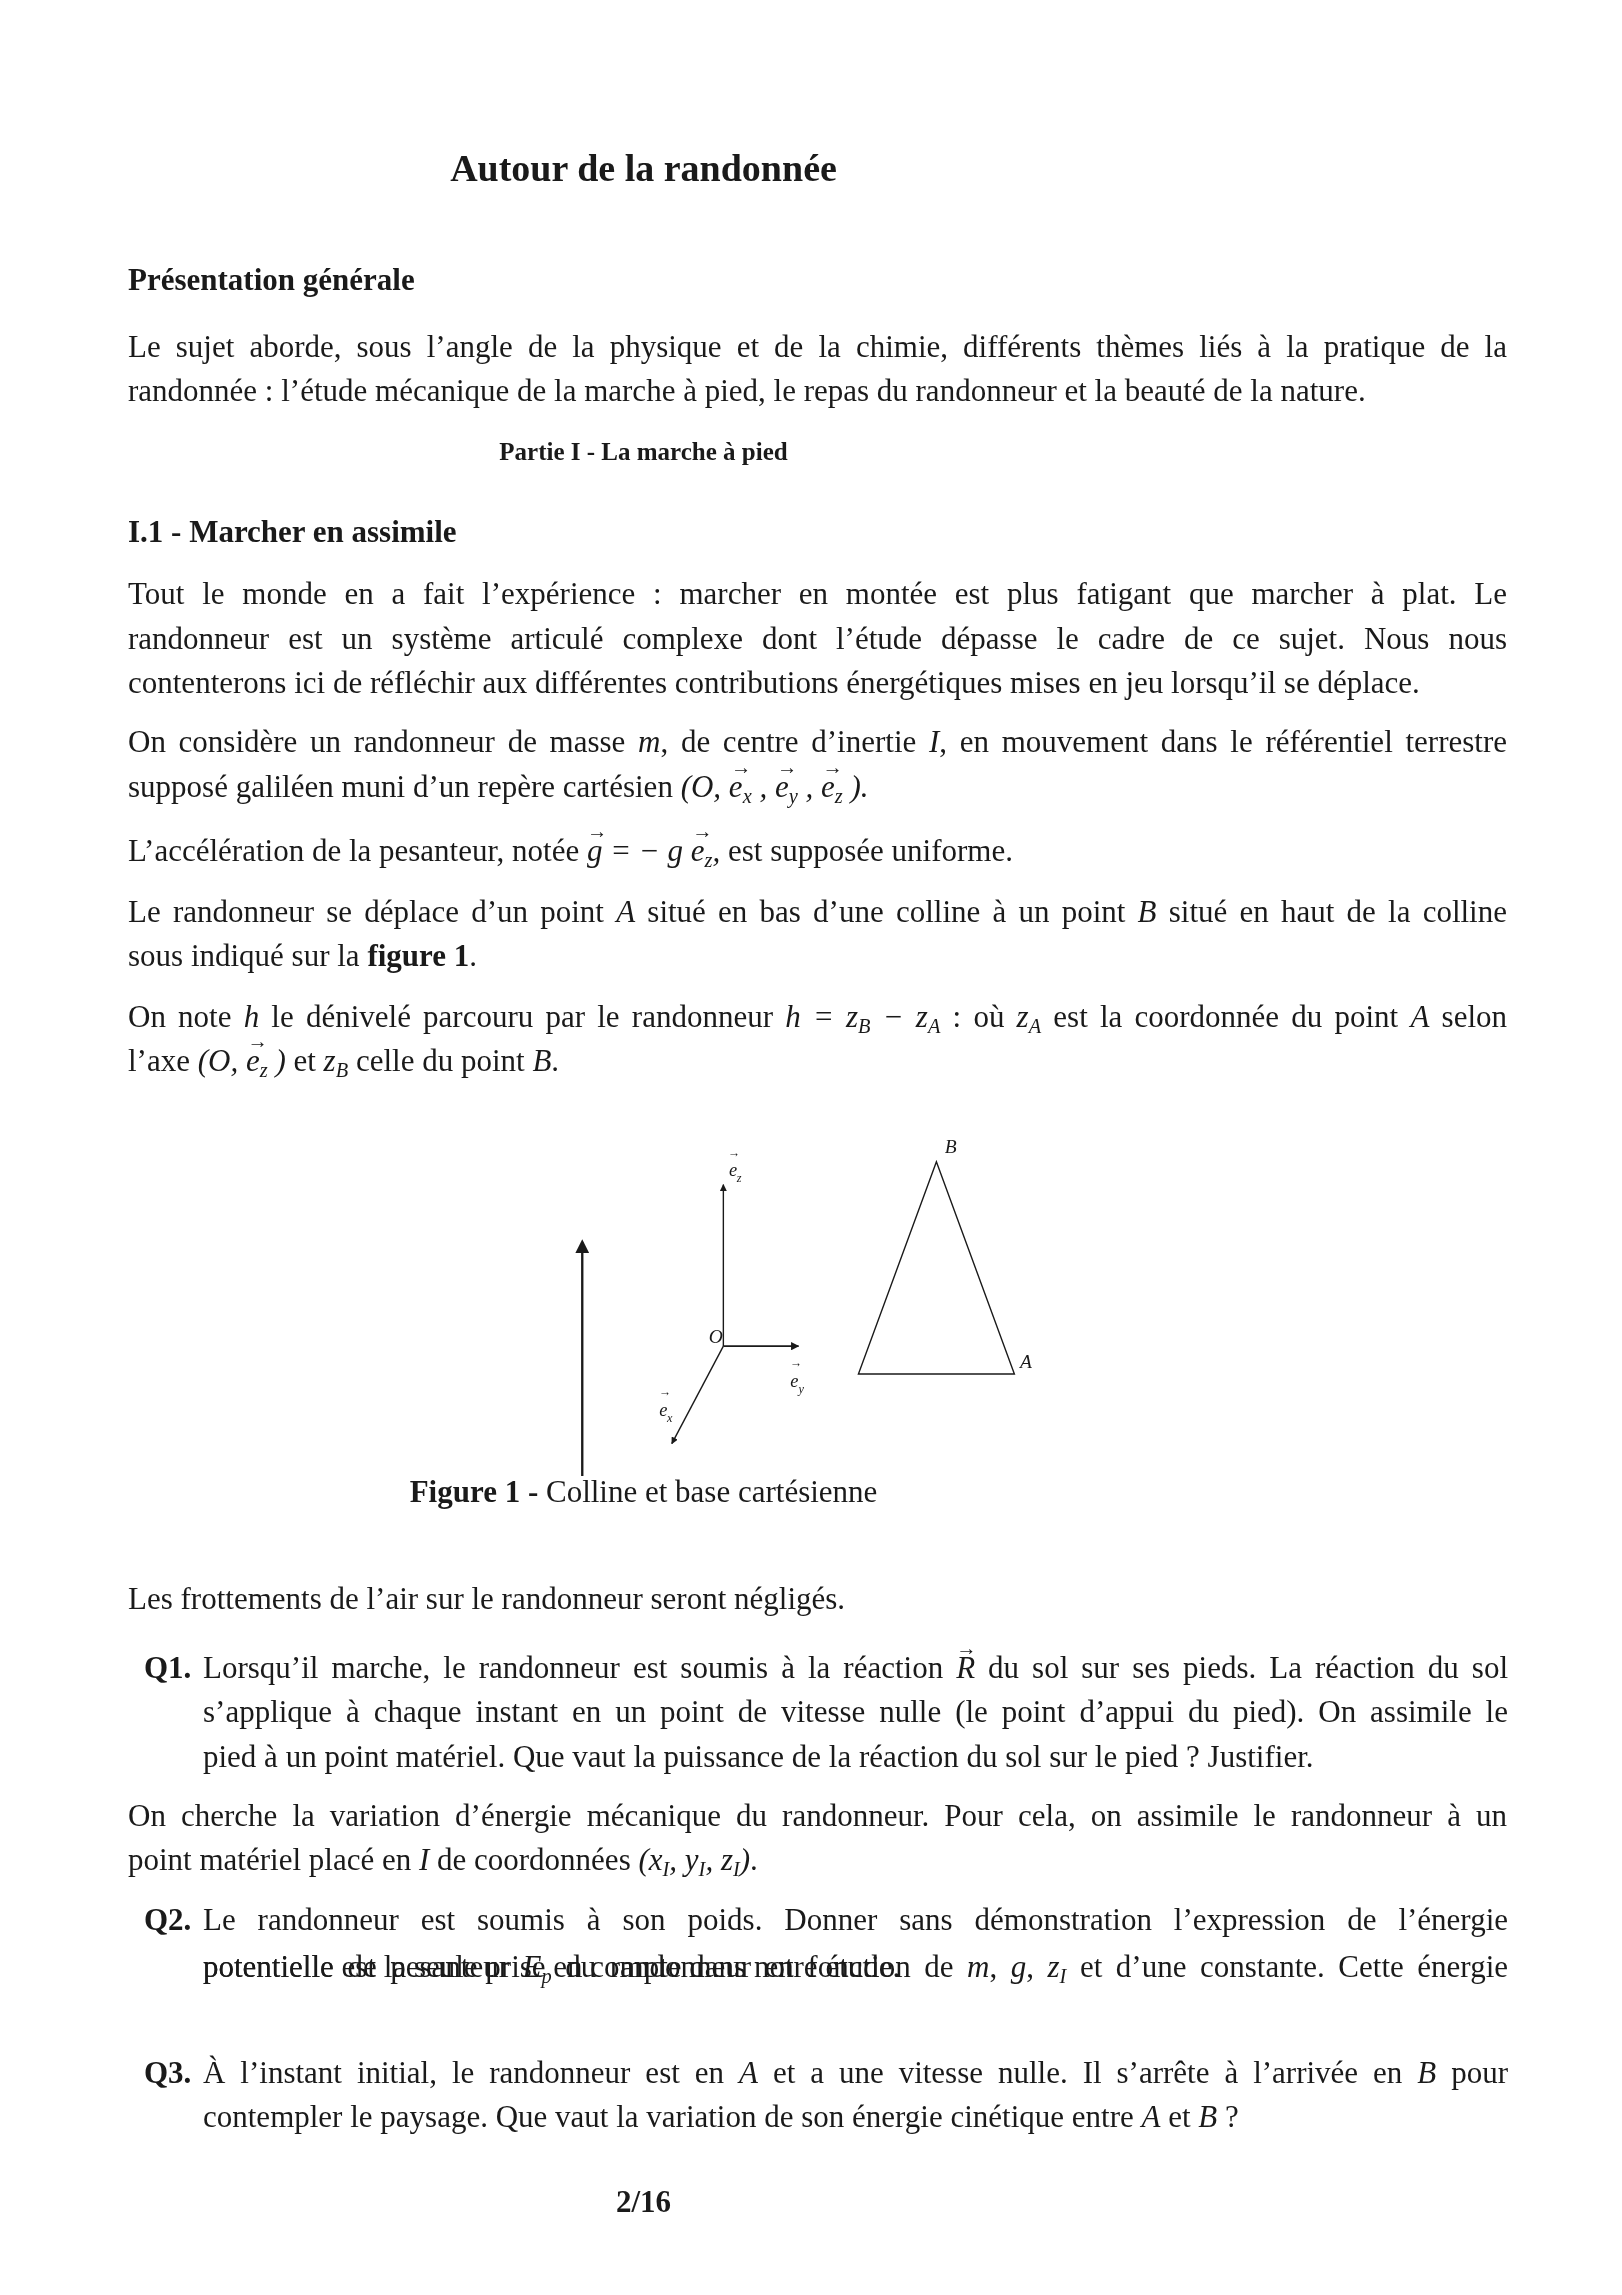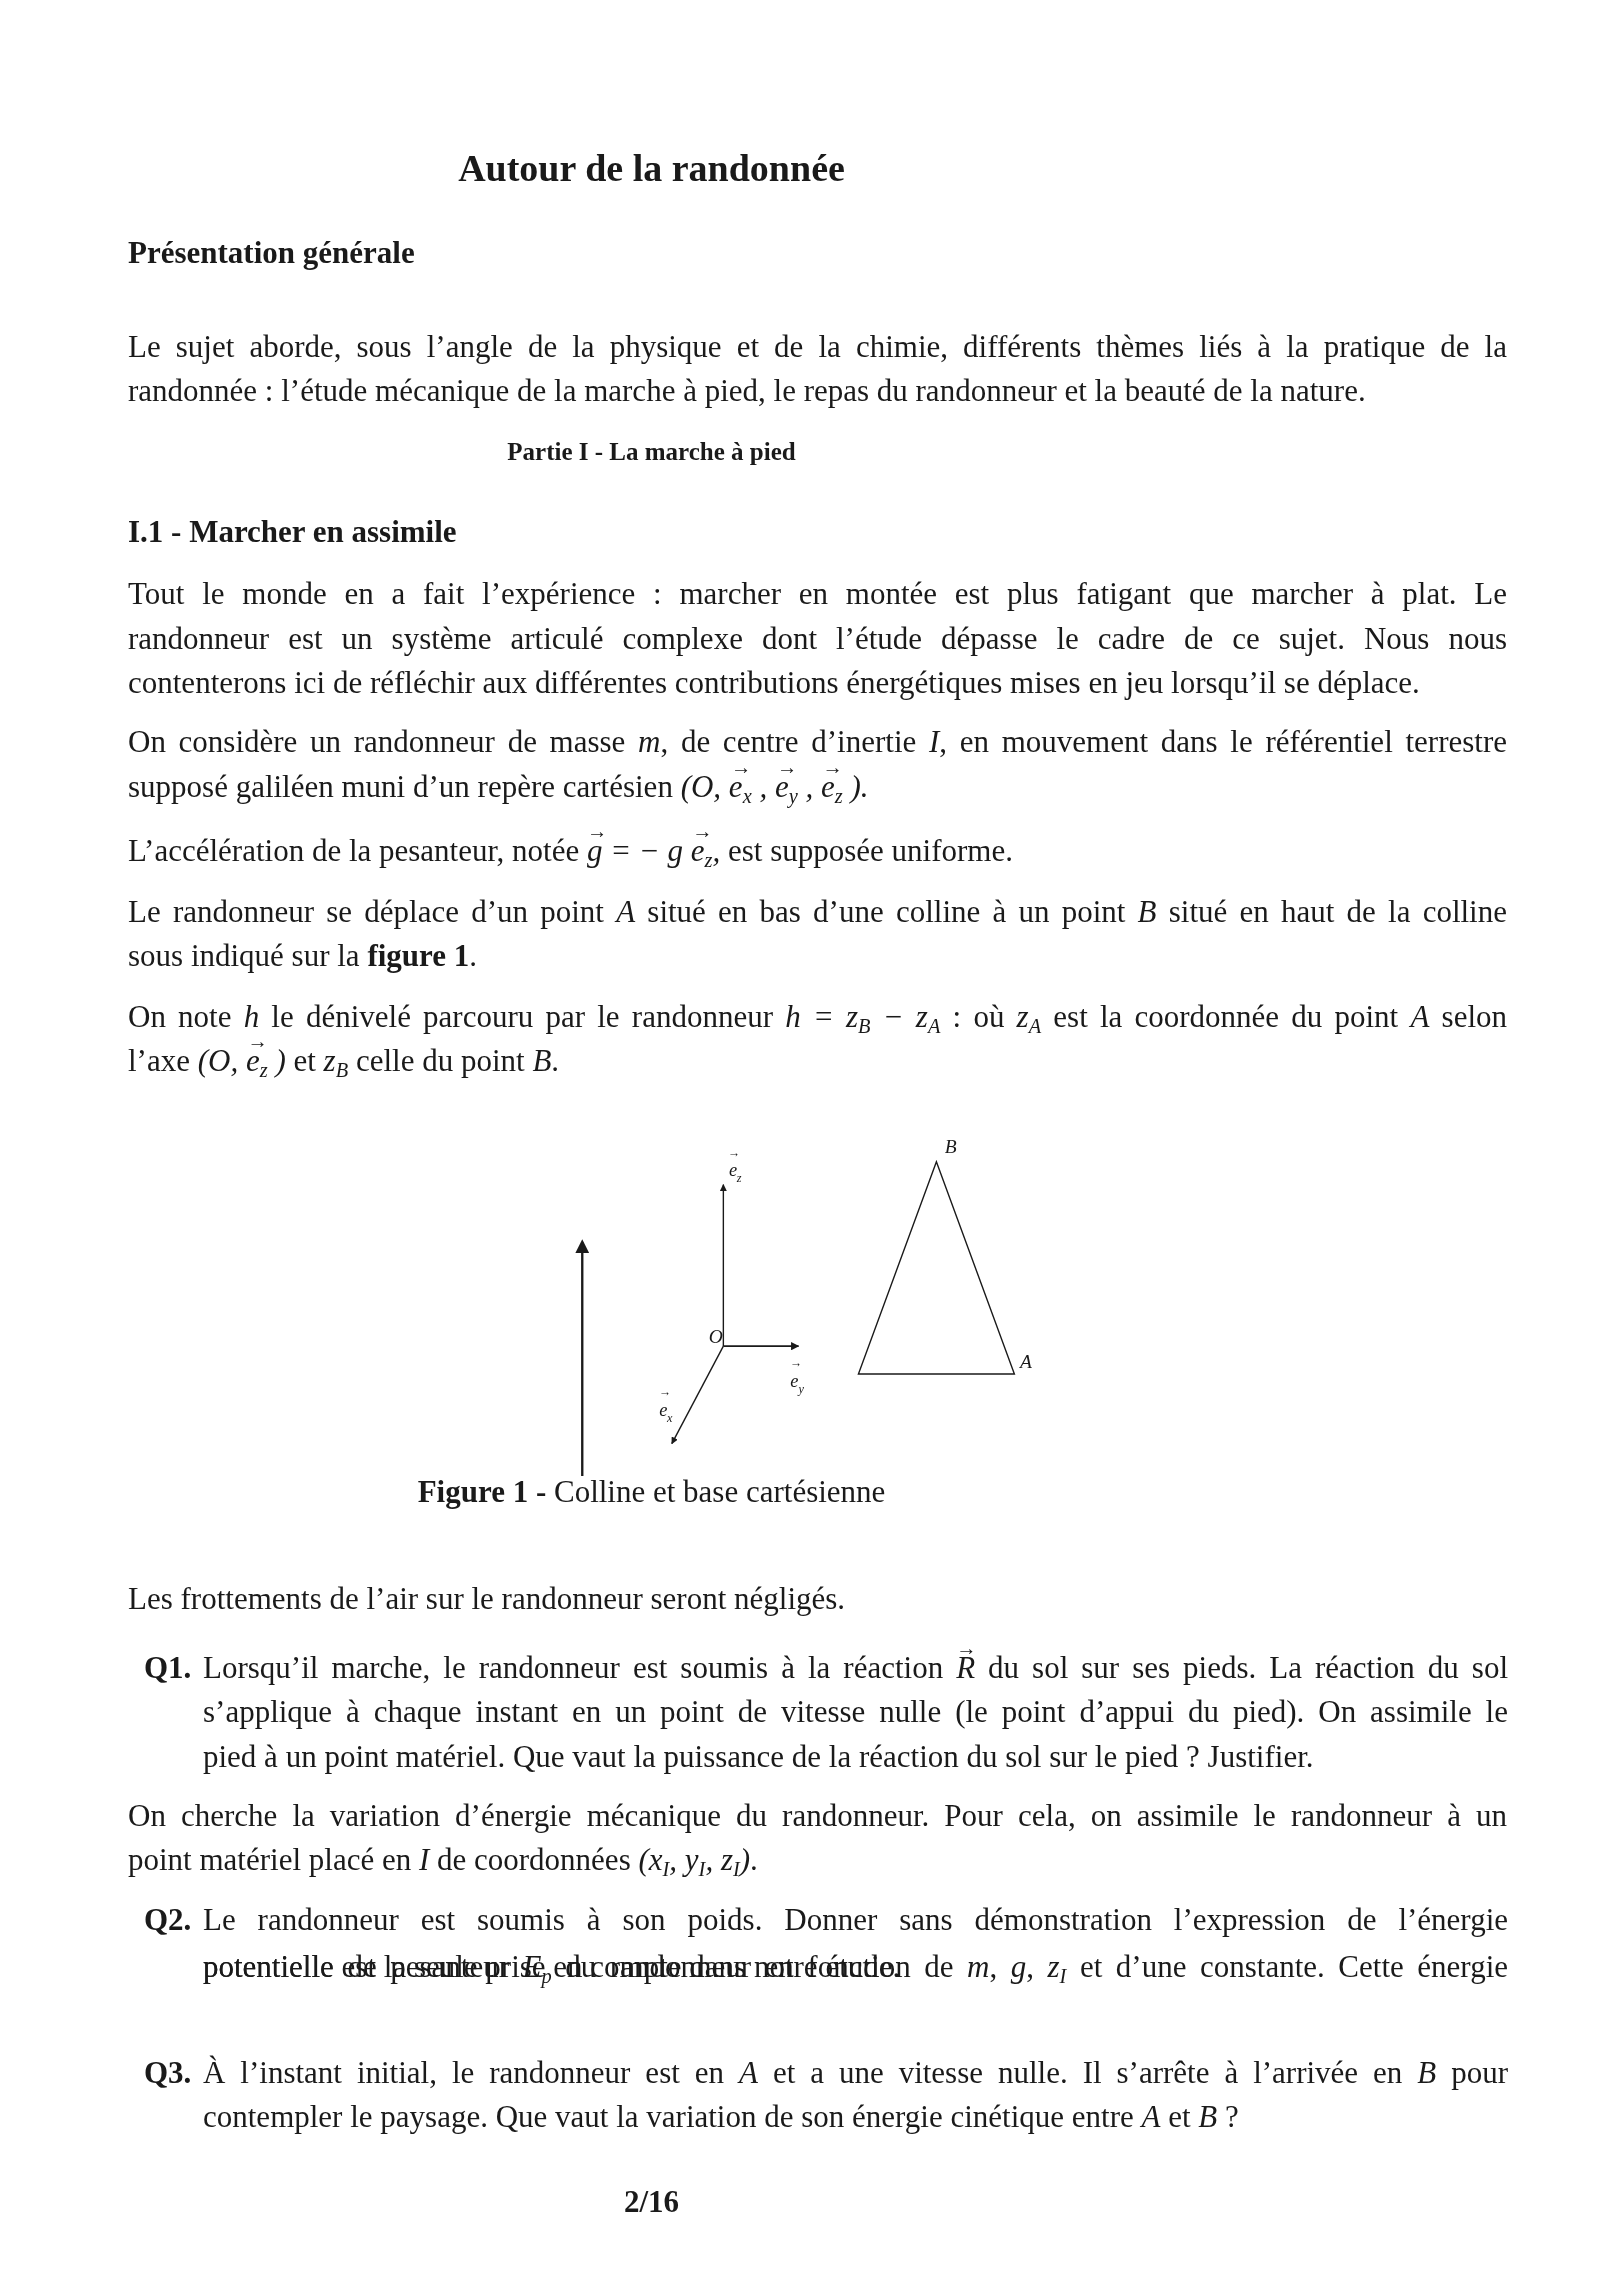--- a/index.html
+++ b/index.html
@@ -1,40 +1,40 @@
 <!DOCTYPE html>
 <html style="font-size:12.6px"><head>
 <meta charset="utf-8">
 <style>
   html, body { margin: 0; padding: 0; background: #ffffff; }
   body { width: 1623px; height: 2295px; position: relative; overflow: hidden;
          font-family: "Liberation Serif", "DejaVu Serif", serif; color: #1a1a1a; }
   .line { position: absolute; left: 128px; width: 1379px; font-size: 31px; line-height: 38px; white-space: nowrap; }
   .just { text-align: justify; text-align-last: justify; }
-  .center { left: 8px; width: 1287px; text-align: center; }
+  .center { left: 0; width: 1287px; text-align: center; }
   .bold { font-weight: bold; }
   .title { font-size: 38px; font-weight: bold; }
   .h2 { font-size: 25px; font-weight: bold; }
   .h3 { font-size: 31px; font-weight: bold; }
   .qlabel { position: absolute; left: 144px; font-weight: bold; font-size: 31px; line-height: 38px; }
   .indent { left: 203px; width: 1305px; }
   i, .m { font-style: italic; }
   .vec { display: inline-block; position: relative; font-style: italic; }
   .vec::before { content: "→"; position: absolute; left: 0; right: 0; top: -20.4px; text-align: center; font-style: normal; font-size: 20.4px; letter-spacing: -1.6px; }
   sub { font-size: 20.4px; vertical-align: -6.3px; line-height: 0; }
   #figure { position: absolute; left: 432px; top: 1115px; width: 864px; height: 361px; }
 </style>
 </head>
 <body>
 
 <div>
 
   <div class="line center title" style="top:149px">Autour de la randonnée</div>
 
-  <div class="line h3" style="top:234px">Présentation générale</div>
+  <div class="line h3" style="top:261px">Présentation générale</div>
   <div class="line just" style="top:328px">Le sujet aborde, sous l’angle de la physique et de la chimie, différents thèmes liés à la pratique de la</div>
   <div class="line" style="top:372px">randonnée : l’étude mécanique de la marche à pied, le repas du randonneur et la beauté de la nature.</div>
 
   <div class="line center h2" style="top:433px">Partie I - La marche à pied</div>
 
   <div class="line h3" style="top:513px">I.1 - Marcher en assimile</div>
   <div class="line just" style="top:575px">Tout le monde en a fait l’expérience : marcher en montée est plus fatigant que marcher à plat. Le</div>
   <div class="line just" style="top:620px">randonneur est un système articulé complexe dont l’étude dépasse le cadre de ce sujet. Nous nous</div>
   <div class="line" style="top:664px">contenterons ici de réfléchir aux différentes contributions énergétiques mises en jeu lorsqu’il se déplace.</div>
 

